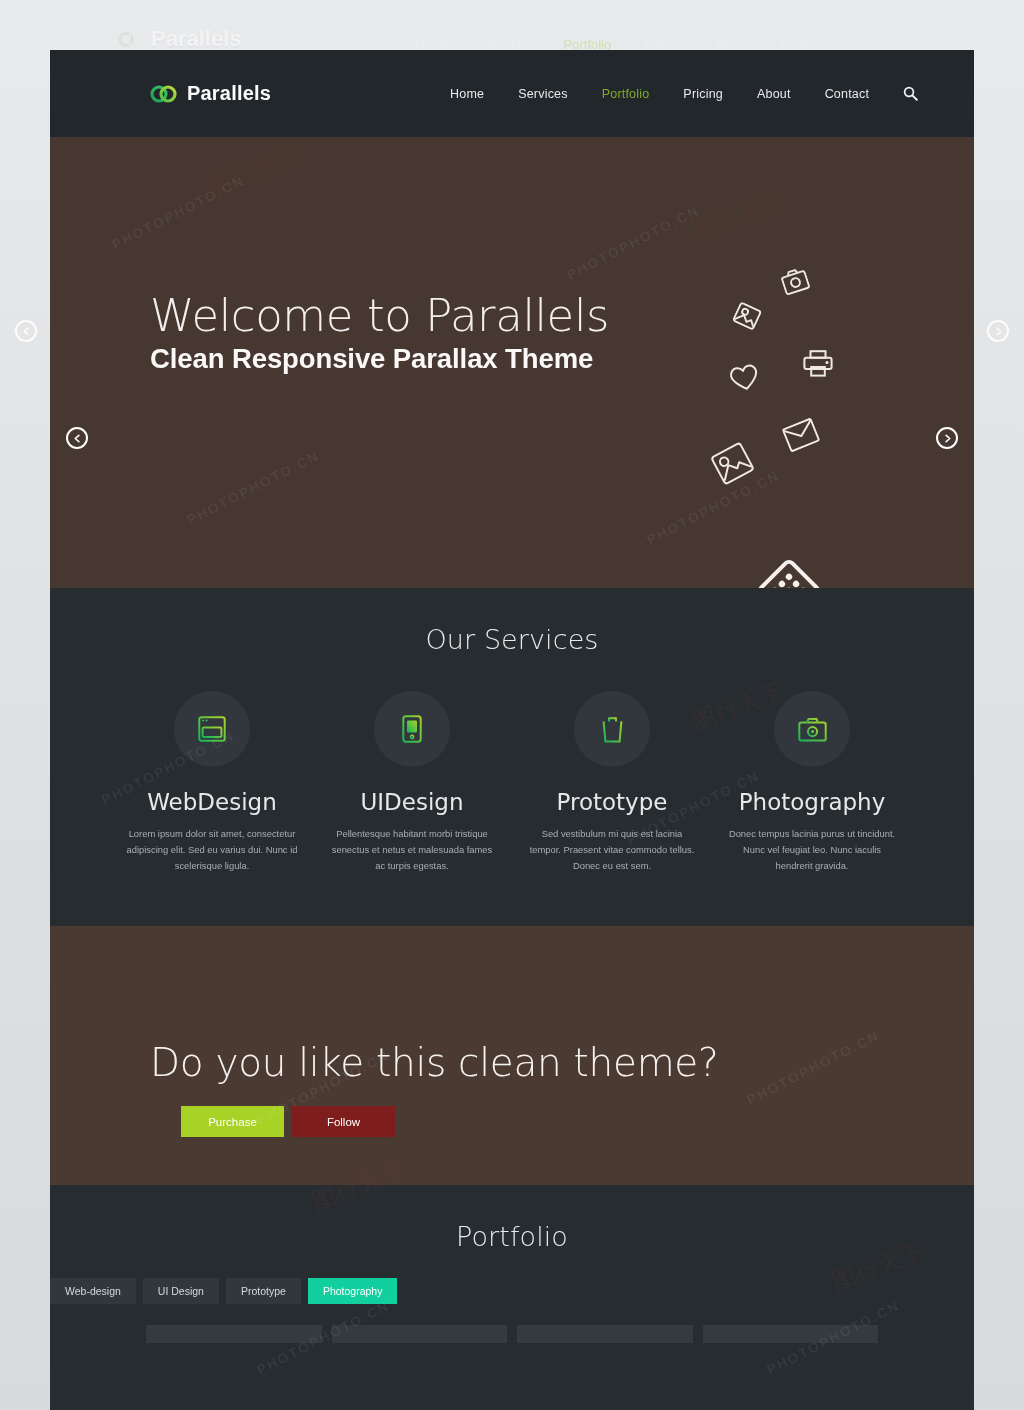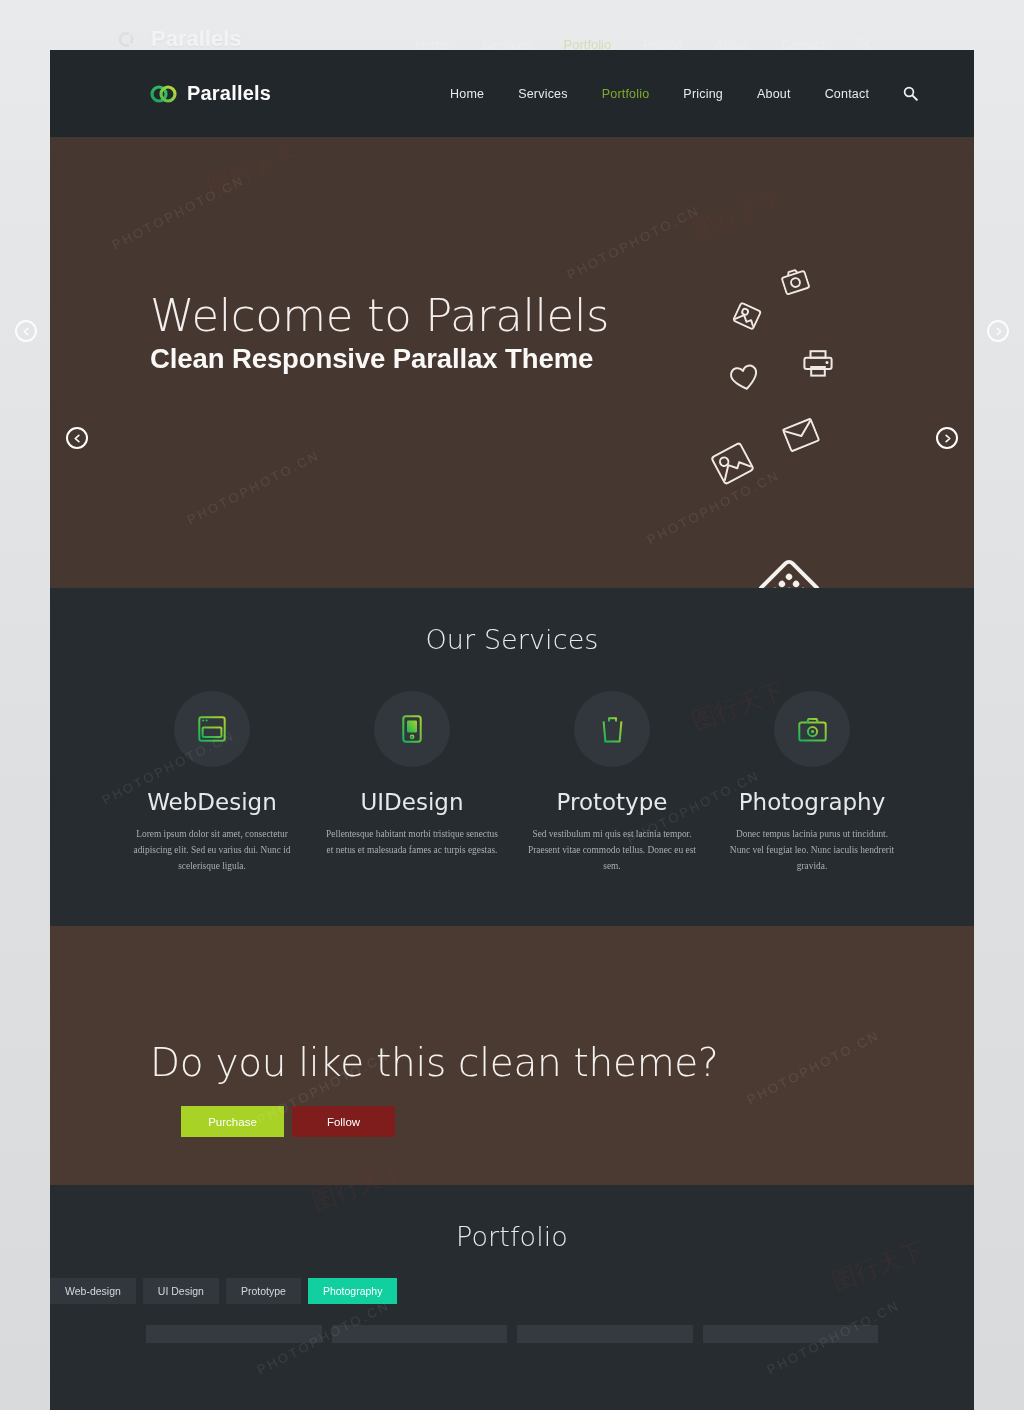--- a/index.html
+++ b/index.html
@@ -141,21 +141,20 @@
     display: flex; align-items: center; justify-content: center;
   }
   .svc-name {
     font-size: 23px; color: #e6e8e9; font-weight: 400;
     margin-bottom: 11px;
     font-family: "DejaVu Sans", sans-serif;
   }
   .svc-desc {
     font-size: 9.4px; line-height: 1.72; color: #a9aeb2;
     padding: 0 5px;
-    font-family: Liberation Serif, serif;
   }
 
   
   .cta {
     background: #4a3a32; height: 259px;
     position: relative;
   }
   .cta-title {
     position: absolute; left: 100px; top: 114px;
     font-size: 39px; font-weight: 300; color: #f4f1ef;

